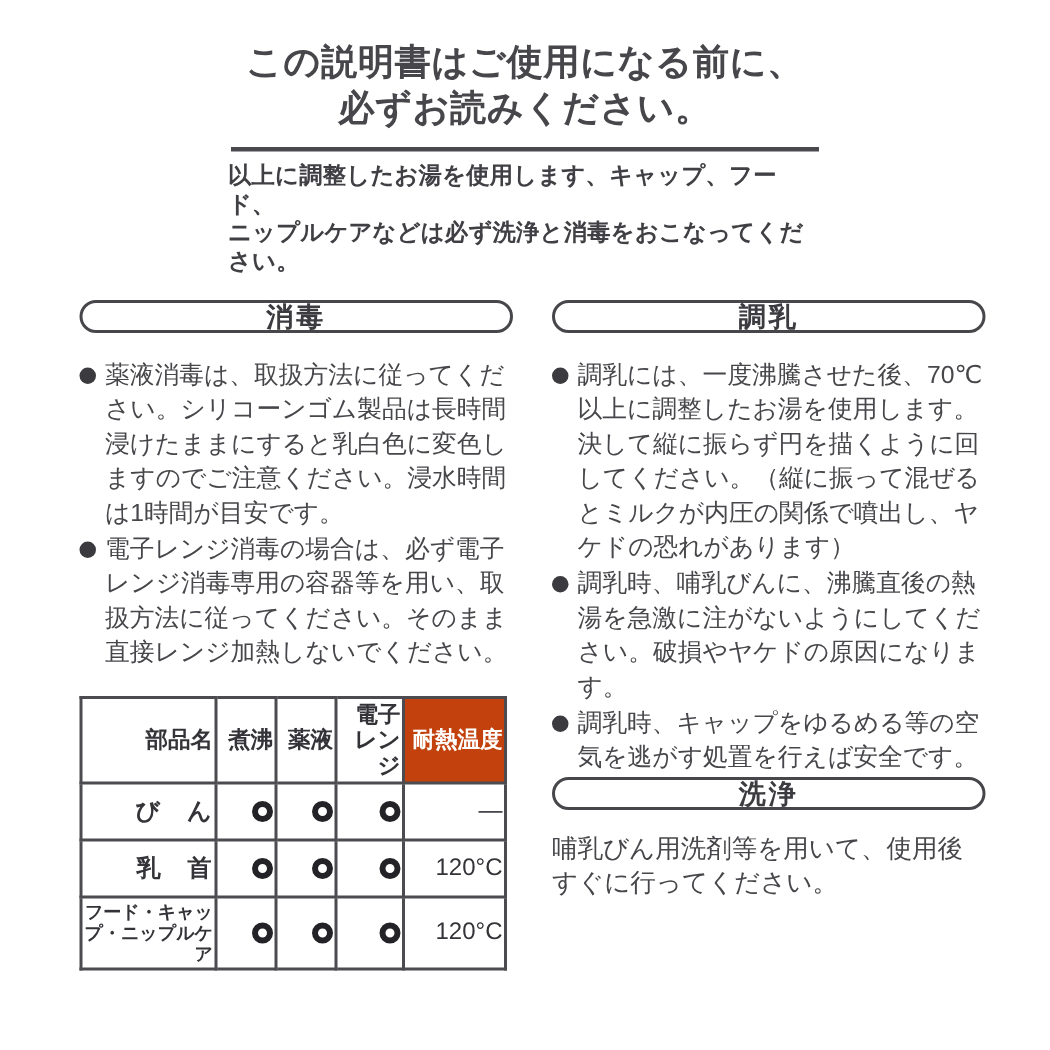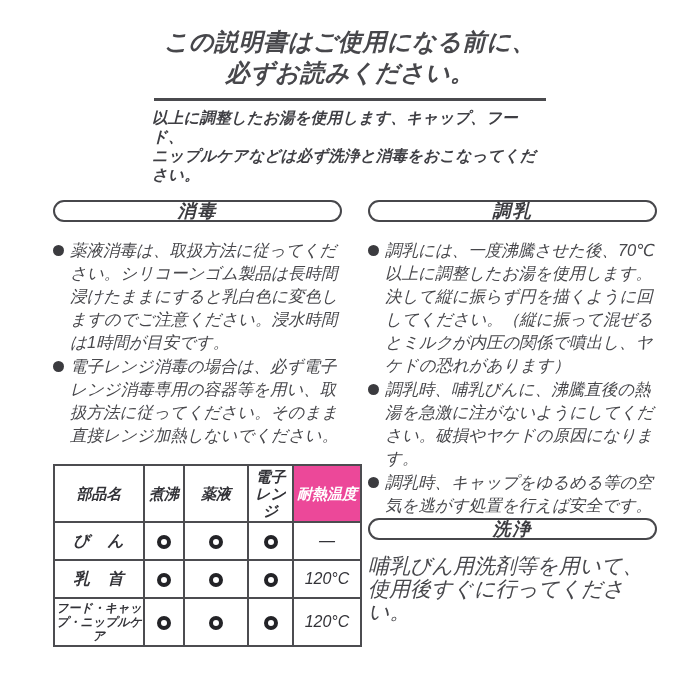--- a/index.html
+++ b/index.html
@@ -6,21 +6,20 @@
   html,body { background:#ffffff; }
   body {
     font-family: "Liberation Sans", "DejaVu Sans", sans-serif;
     color:#47474b;
   }
   .page {
     position:relative;
     width:700px; height:700px;
     background:#ffffff;
     overflow:hidden;
-    font-style:italic;
   }
   
   .header { padding-top:26px; text-align:center; }
   .title-line {
     font-size:24px; font-weight:700; line-height:31px;
     color:#47474b; letter-spacing:0.5px;
   }
   .divider {
     width:392px; height:3px; background:#4a4a4e;
     margin:10px auto 7px auto;
@@ -60,57 +59,57 @@
   .bullet-text { flex:1 1 auto; }
   
   .parts-table {
     border-collapse:collapse;
     margin-top:17px;
     table-layout:fixed;
     width:285px;
   }
   .parts-table th, .parts-table td {
     border:2px solid #4c4c50;
-    text-align:center; vertical-align:middle;
+    text-align:right; vertical-align:middle;
     padding:2px 1px;
     color:#333338;
   }
   .parts-table th {
     font-size:15px; font-weight:700;
     height:46px; line-height:17px;
     word-break:break-all;
   }
   .col-name  { width:90px; }
   .col-boil  { width:40px; }
-  .col-chem  { width:64px;margin-left:32px; }
+  .col-chem  { width:40px;margin-left:32px; }
   .col-micro { width:45px; }
   .col-heat  { width:68px; }
   .th-dark {
-    background:#ec4899; color:#ffffff !important;
+    background:#c2410c; color:#ffffff !important;
   }
   .parts-table td { height:38px; font-size:16px; }
   .cell-name { font-size:16px; font-weight:700; letter-spacing:1px;margin-left:46px; }
   .row-hood .cell-name {
     font-size:12px; line-height:14px; letter-spacing:0;
     font-weight:700;
   }
   .row-hood td { height:48px; }
   .maru {
     display:inline-block;
     width:14px; height:14px;
     border:4.5px solid #232327;
     border-radius:50%;
     vertical-align:middle;
   }
   .cell-heat { font-size:16px; font-weight:400; color:#2f2f33; }
   
   .washing-pill { }
   .washing-body {
     margin-top:14px;
-    font-size:21px; line-height:23px; color:#47474b;
+    font-size:17px; line-height:23px; color:#47474b;
   }
 </style>
 </head>
 <body>
 
 <div class="page">
 
   <div class="header">
     <div class="title-line">この説明書はご使用になる前に、</div>
     <div class="title-line">必ずお読みください。</div>

